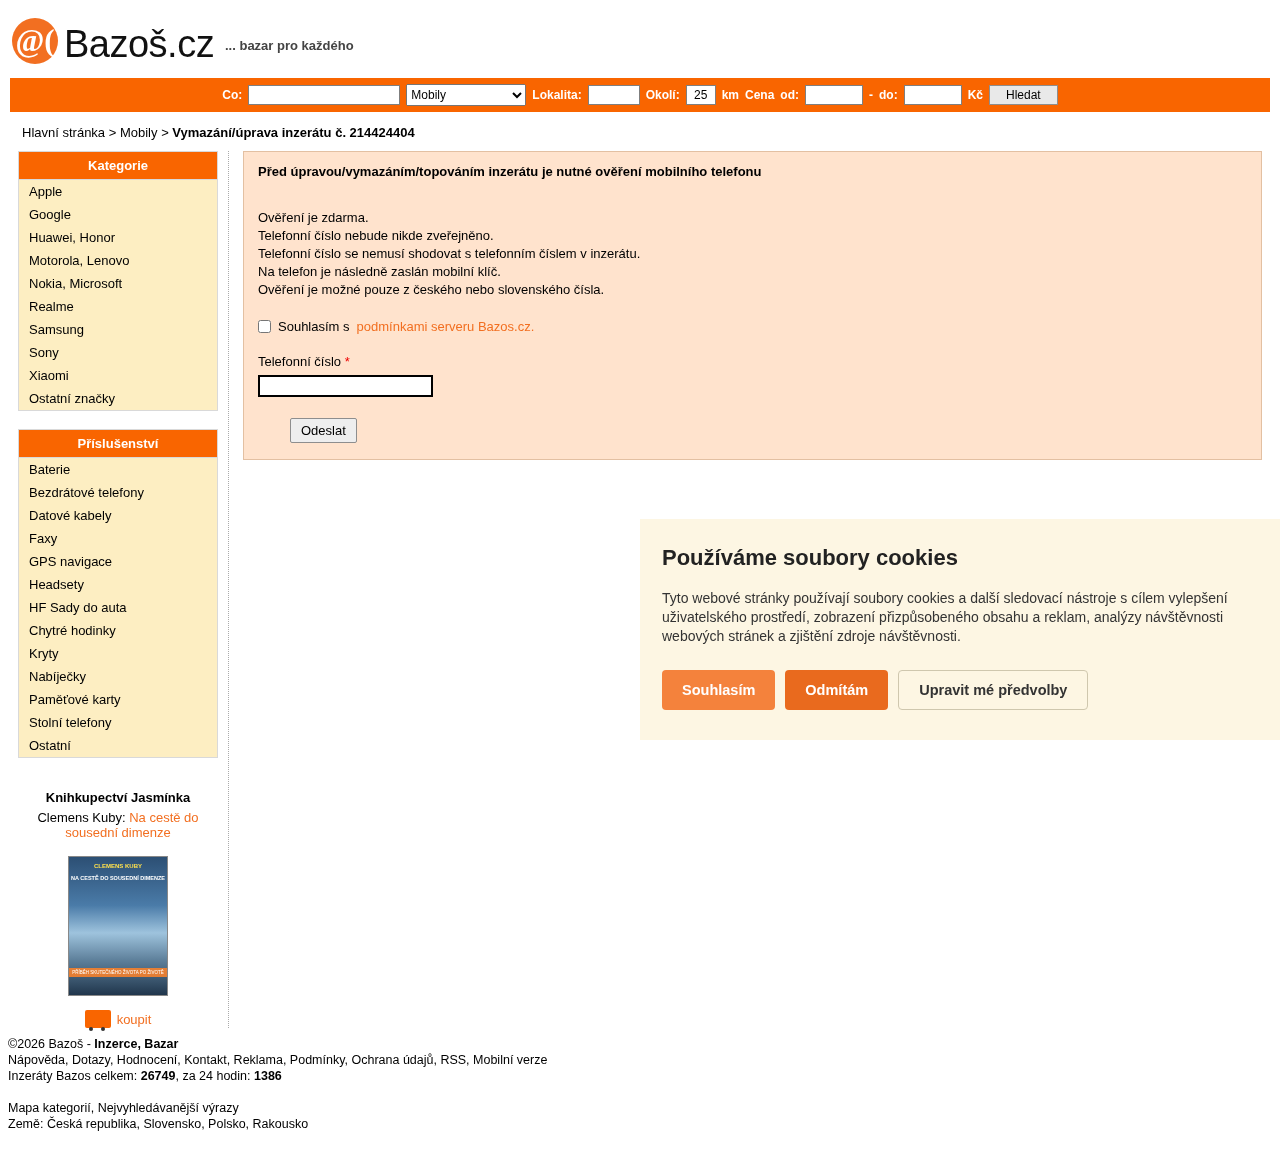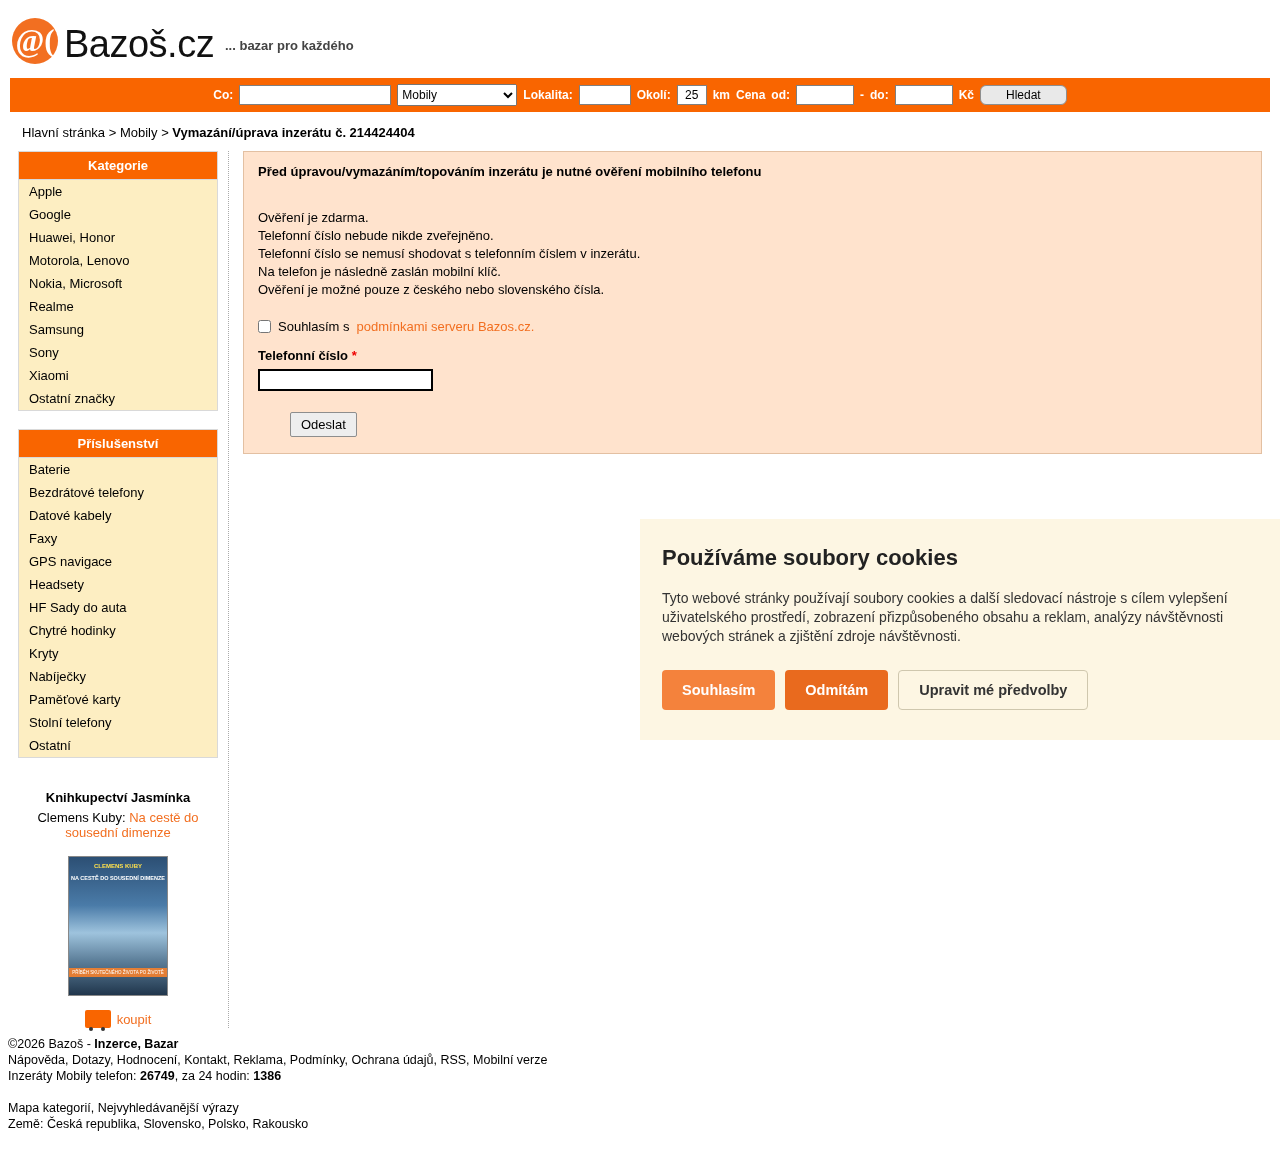--- a/index.html
+++ b/index.html
@@ -96,23 +96,23 @@
   .in-cena { width: 58px; }
   .searchbar select {
     height: 22px;
     width: 120px;
     font-size: 12px;
     font-family: "Liberation Sans", sans-serif;
   }
   .btn-hledat {
     background: #e9e9e9;
     border: 1px solid #8e8e8e;
-    border-radius: 6px;
+    border-radius: 0;
     font-size: 12px;
-    padding: 2px 25px;
+    padding: 2px 16px;
     cursor: pointer;
     font-family: "Liberation Sans", sans-serif;
   }
 
   
   .breadcrumb {
     margin: 13px 0 0 22px;
     font-size: 13px;
   }
   .breadcrumb .cur { font-weight: bold; }
@@ -213,23 +213,22 @@
   }
   .verify-line { font-size: 13px; line-height: 18px; }
   .cb-row {
     margin-top: 20px;
     display: flex; align-items: center; gap: 7px;
     font-size: 13px;
   }
   .cb-row input { margin: 0; }
   .cb-row a { color: #f26f21; }
   .label-tel {
-    margin-top: 14px;
-    font-size: 13px;
-    font-weight: bold;
+    margin-top: 20px;
+    font-size: 13px;
   }
   .label-tel .req { color: #e00; }
   .tel-input {
     display: block;
     margin-top: 6px;
     width: 175px;
     height: 22px;
     border: 2px solid #000;
     font-size: 13px;
     padding: 1px 3px;
@@ -427,17 +426,17 @@
     <button class="ck-btn ck-prefs">Upravit mé předvolby</button>
   </div>
 </div>
 
 <div class="footer">
   <div class="line1">
     <span>©2026 Bazoš - </span><b>Inzerce, Bazar</b>
   </div>
   <div>Nápověda, Dotazy, Hodnocení, Kontakt, Reklama, Podmínky, Ochrana údajů, RSS, Mobilní verze</div>
   <div>
-    <span>Inzeráty Mobily telefon: </span><b>26749</b><span>, za 24 hodin: </span><b>1386</b>
+    <span>Inzeráty Bazos celkem: </span><b>26749</b><span>, za 24 hodin: </span><b>1386</b>
   </div>
   <div class="gap">Mapa kategorií, Nejvyhledávanější výrazy</div>
   <div>Země: Česká republika, Slovensko, Polsko, Rakousko</div>
 </div>
 
 </body></html>

